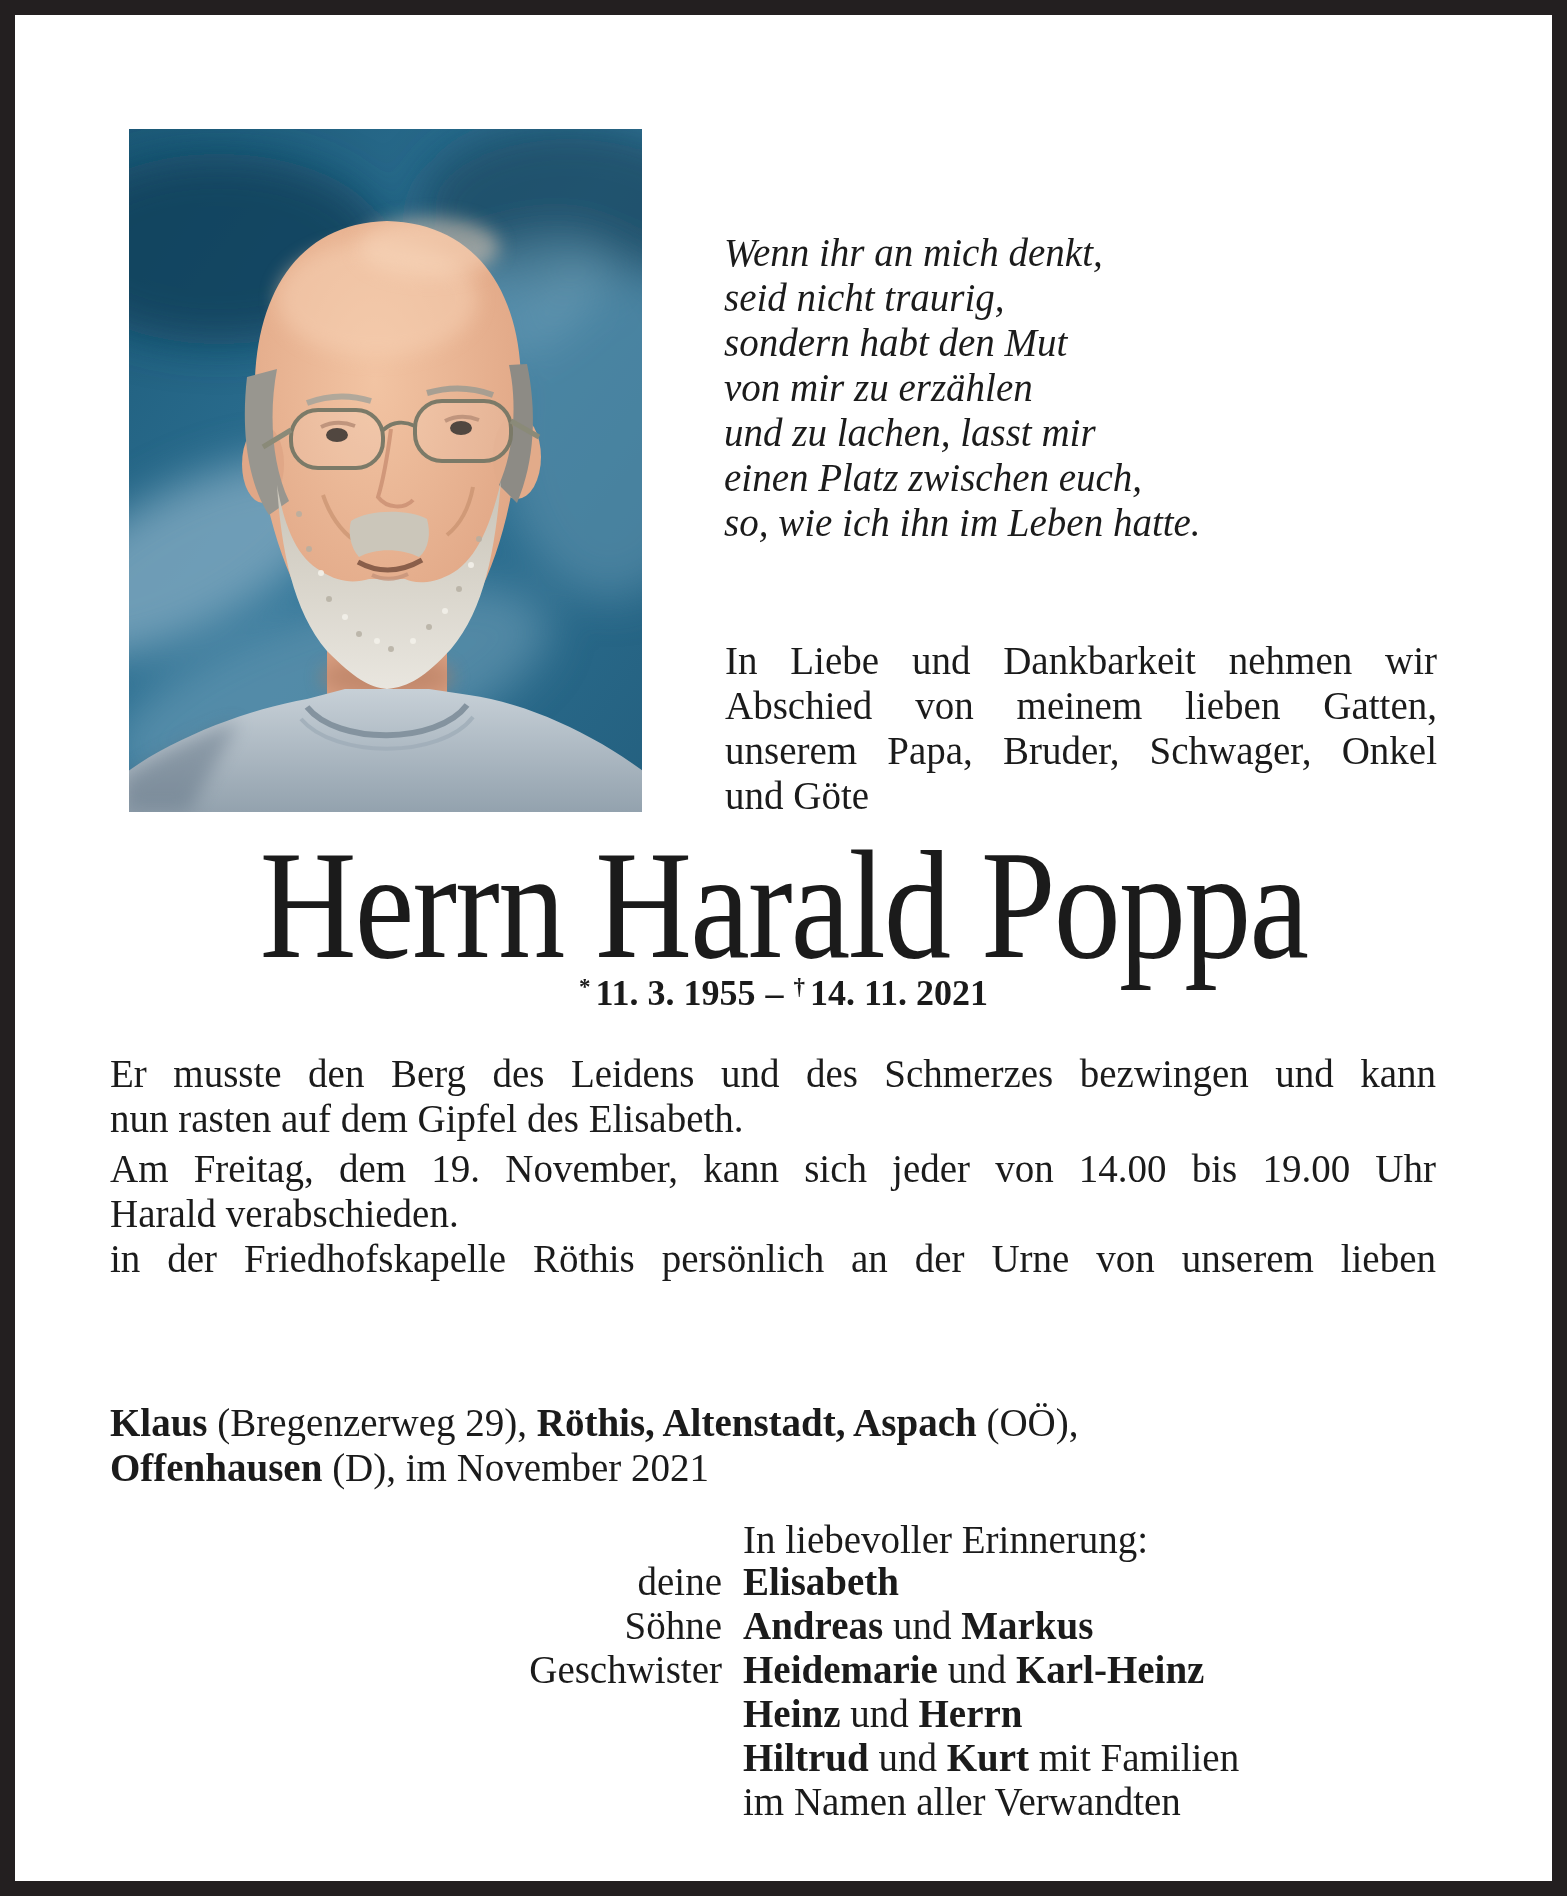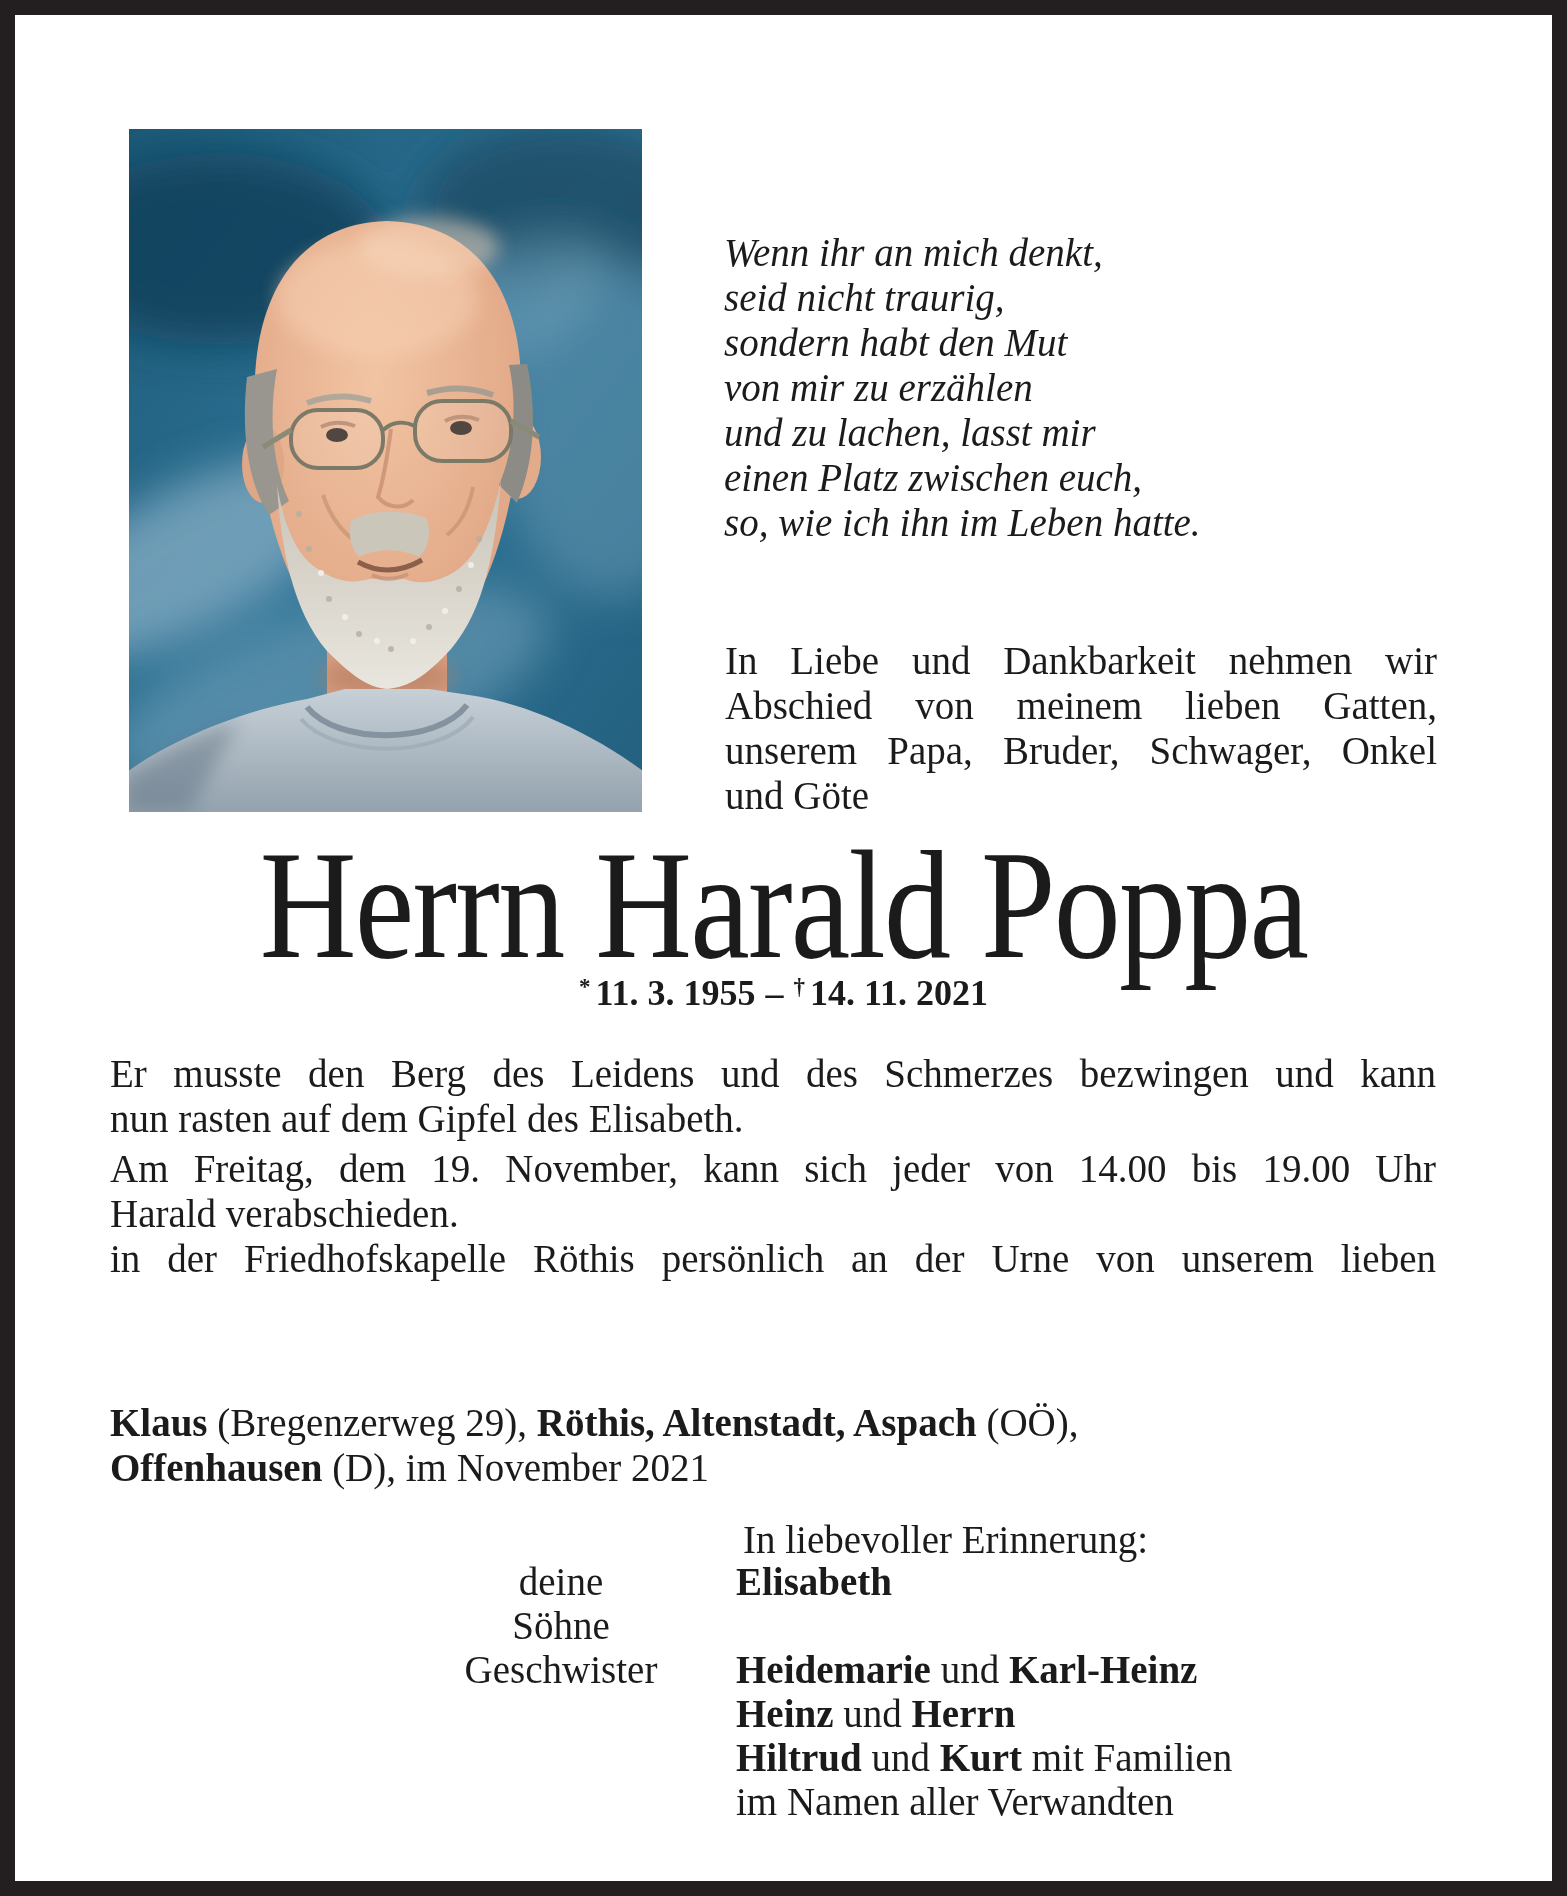--- a/index.html
+++ b/index.html
@@ -37,21 +37,21 @@
   
   .para{position:absolute;left:95px;width:1326px;}
   .p1{top:1036px}.p2{top:1131px}.p3{top:1265px}
   
   .signature{position:absolute;left:95px;top:1385px;width:1326px;font-size:39px;line-height:45px;}
   .signature b,.names b{font-weight:700;}
   
   .rem-heading{position:absolute;left:728px;top:1503px;font-size:39px;line-height:44px;}
   .family{position:absolute;left:385px;top:1545px;font-size:39px;line-height:44px;}
   .row{display:flex;}
-  .role{display:inline-block;width:322px;text-align:center;margin-right:14px;flex:none;}
+  .role{display:inline-block;width:322px;text-align:right;margin-right:21px;flex:none;}
   .names{white-space:nowrap;}
 </style>
 </head>
 <body>
 
 <div class="page">
 
   <div class="photo">
     <svg viewBox="0 0 513 683" width="513" height="683" preserveAspectRatio="none">
       <defs>
@@ -200,20 +200,21 @@
 
   <div class="rem-heading">In liebevoller Erinnerung:</div>
 
   <div class="family">
     <div class="row">
       <span class="role">deine</span>
         <span class="names"><b>Elisabeth</b></span>
     </div>
     <div class="row">
       <span class="role">Söhne</span>
+        <span class="names"><b>Andreas</b> <span>und</span> <b>Markus</b></span>
     </div>
     <div class="row">
       <span class="role">Geschwister</span>
         <span class="names"><b>Heidemarie</b> <span>und</span> <b>Karl-Heinz</b></span>
     </div>
     <div class="row">
       <span class="role"></span>
         <span class="names"><b>Heinz</b> <span>und</span> <b>Herrn</b></span>
     </div>
     <div class="row">

